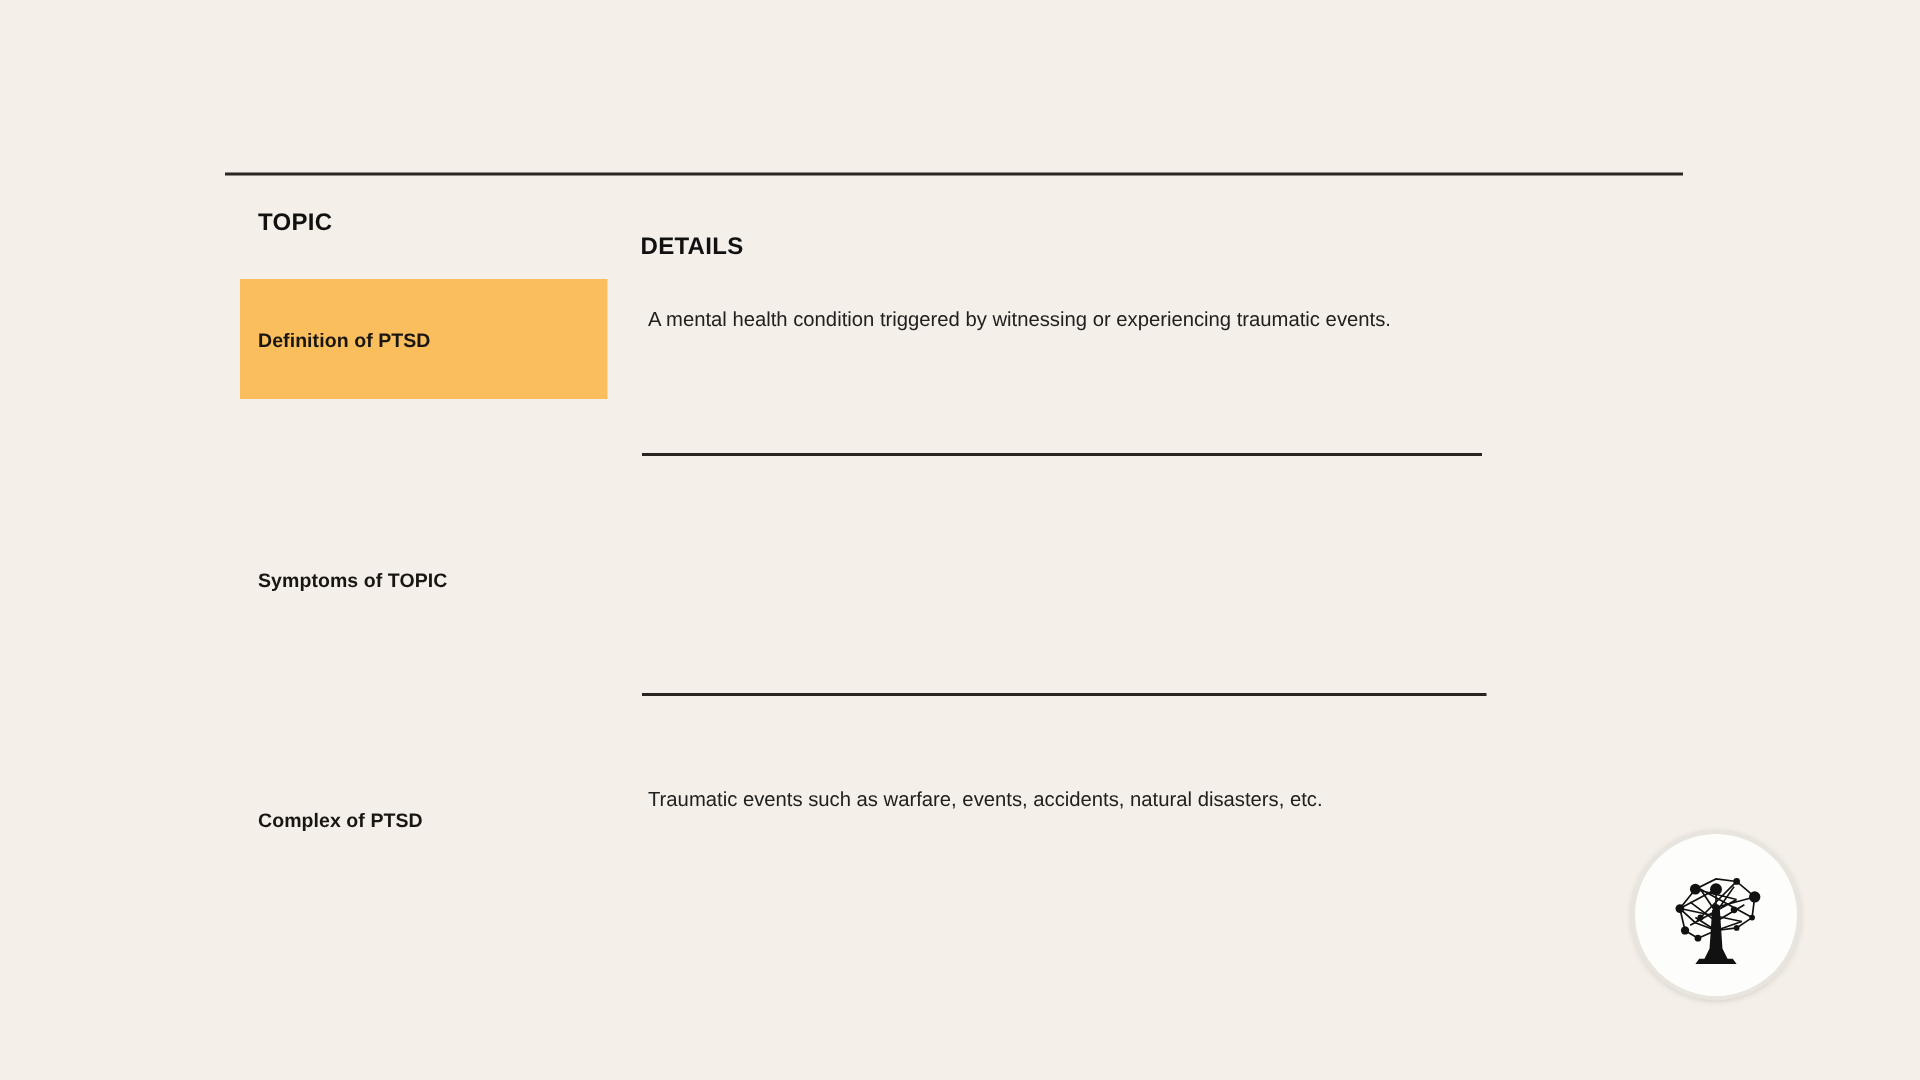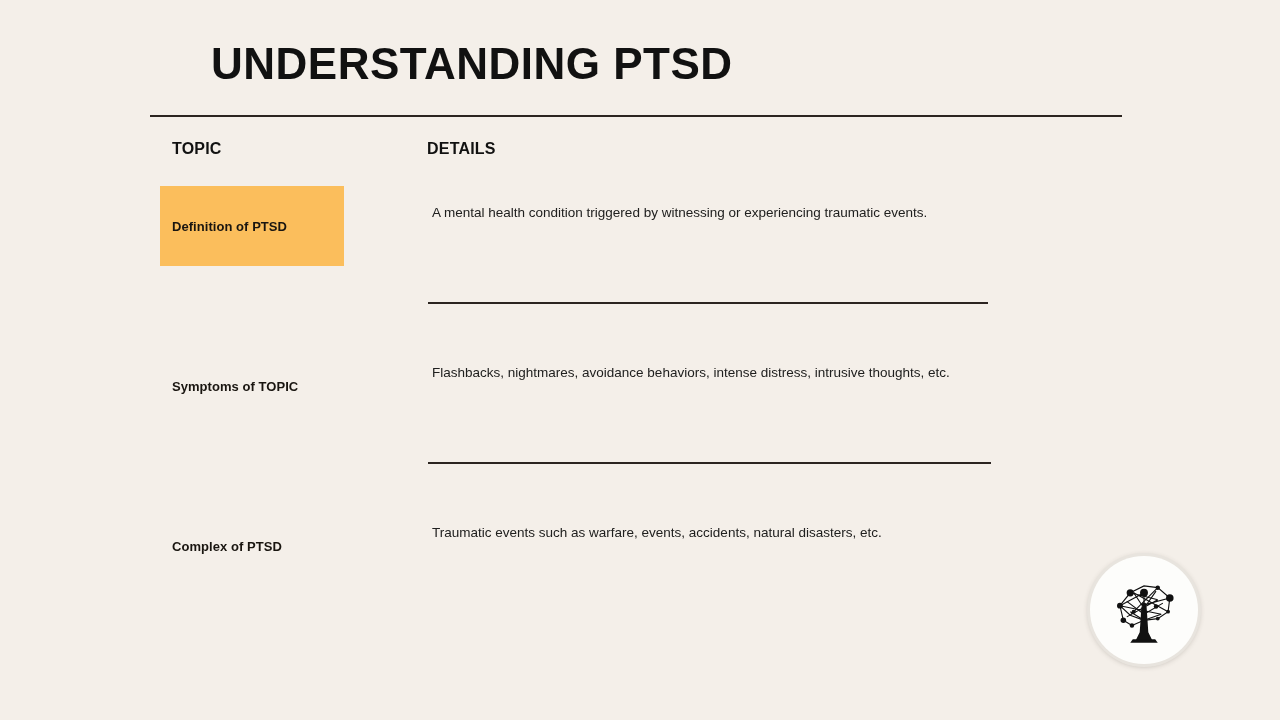--- a/index.html
+++ b/index.html
@@ -45,32 +45,32 @@
 
   
   .col-header {
     position: absolute;
     font-size: 16px;
     font-weight: bold;
     color: #111111;
     letter-spacing: 0.2px;
   }
   .col-header.topic   { left: 172px; top: 140px; }
-  .col-header.details { left: 427px; top: 140px; }
+  .col-header.details { left: 427px; top: 156px; }
 
   
   .topic-col {
     position: absolute;
     left: 160px;
     top: 186px;
     width: 208px;
   }
   .topic-row {
     position: relative;
-    width: 184px;
+    width: 245px;
     height: 80px;
     margin-bottom: 80px;
     display: flex;
     align-items: center;
   }
   .topic-row.highlight {
     background: #fbbe5c;
   }
   .topic-label {
     padding-left: 12px;
@@ -132,21 +132,20 @@
     justify-content: center;
     overflow: hidden;
   }
   .logo svg { display: block; }
 </style>
 </head>
 <body>
 
 <div class="slide">
 
-  <div class="slide-title">UNDERSTANDING PTSD</div>
   <div class="title-rule"></div>
 
   <div class="col-header topic">TOPIC</div>
   <div class="col-header details">DETAILS</div>
 
   <div class="topic-col">
     <div class="topic-row highlight">
       <span class="topic-label">Definition of PTSD</span>
     </div>
     <div class="topic-row">
@@ -157,21 +156,20 @@
     </div>
 
   </div>
 
   <div class="details-col">
     <div class="detail-row">
       <div class="detail-text">A mental health condition triggered by witnessing or experiencing traumatic events.</div>
       <div class="detail-rule"></div>
     </div>
     <div class="detail-row">
-      <div class="detail-text">Flashbacks, nightmares, avoidance behaviors, intense distress, intrusive thoughts, etc.</div>
       <div class="detail-rule"></div>
     </div>
     <div class="detail-row">
       <div class="detail-text">Traumatic events such as warfare, events, accidents, natural disasters, etc.</div>
 
     </div>
 
   </div>
 
   <div class="logo">

